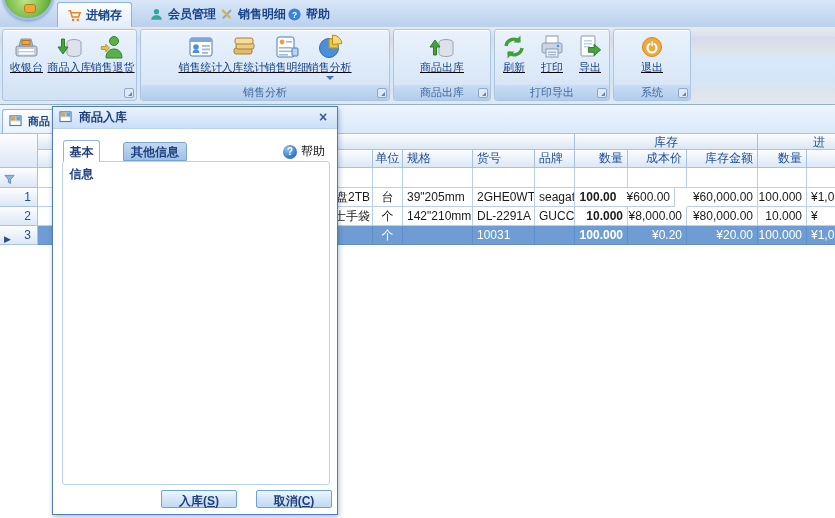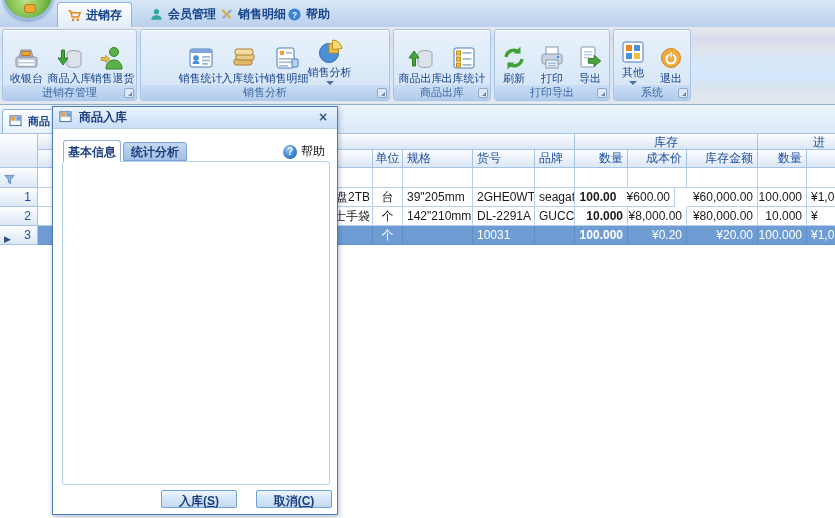--- a/index.html
+++ b/index.html
@@ -27,21 +27,21 @@
   .rgroup { position:absolute; top:2px; height:72px; border:1px solid #ABC6E5; border-radius:3px;
     background:linear-gradient(180deg,#EAF2FC,#DDEAF8 55%,#D2E2F4);
     box-shadow:inset 0 1px 0 #fff; }
   .rgroup-label { position:absolute; left:0; right:0; bottom:0; height:15px; line-height:15px;
     text-align:center; font-size:11px; color:#3F67A0;
     background:linear-gradient(180deg,#C9DDF5,#B2CCEC); border-radius:0 0 3px 3px; }
   .launcher { position:absolute; right:2px; bottom:2px; width:10px; height:10px;
     border:1px solid #8FA8C8; border-radius:2px; background:#DDE9F6; }
   .launcher:after { content:""; position:absolute; right:1px; bottom:1px; width:0; height:0;
     border-left:4px solid transparent; border-bottom:4px solid #6E87A8; }
-  .rbtns { position:absolute; left:0; right:0; top:0; bottom:15px; display:flex; justify-content:center; align-items:flex-end; }
+  .rbtns { position:absolute; left:0; right:0; top:0; bottom:15px; display:flex; justify-content:center; align-items:flex-start;text-decoration:underline; }
   .rbtn { width:43px; padding-top:3px; display:flex; flex-direction:column; align-items:center; cursor:default; }
   .rbtn .ric { width:28px; height:28px; }
   .rbtn .rlab { font-size:11px; color:#15428B; white-space:nowrap; line-height:13px; }
   .dd-arrow { width:0; height:0; border-left:4px solid transparent; border-right:4px solid transparent;
     border-top:4px solid #4A6FA5; margin-top:2px; }
 
   
   #docstrip { left:0; top:105px; width:835px; height:28px;
     background:linear-gradient(180deg,#EDF5FD,#DAE9F9); }
   #doctab { position:absolute; left:2px; top:4px; width:68px; height:24px;
@@ -66,21 +66,21 @@
   
   #dialog { left:52px; top:106px; width:286px; height:409px; background:#fff;
     border:1px solid #4E7DB8; box-shadow:1px 2px 5px rgba(30,62,126,.35); z-index:10; }
   #dlg-title { position:absolute; left:0; top:0; right:0; height:22px;
     background:linear-gradient(180deg,#EAF3FD,#C9DEF6); border-bottom:1px solid #B9D4F0;
     display:flex; align-items:center; padding:0 6px; gap:5px; }
   #dlg-title .t { color:#1E3E7E; font-weight:bold; }
   #dlg-close { position:absolute; right:6px; top:1px; width:16px; height:18px; text-align:center;
     color:#3A5A8C; font-weight:bold; font-size:14px; line-height:18px; cursor:default; }
   .dtab { position:absolute; font-weight:bold; color:#1E3E7E; text-align:center; cursor:default; }
-  .dtab.active { left:10px; top:33px; width:58px; height:22px; line-height:22px;
+  .dtab.active { left:10px; top:33px; width:37px; height:22px; line-height:22px;
     background:#fff; border:1px solid #8FB4E0; border-bottom:1px solid #fff; border-radius:3px 3px 0 0; z-index:2; }
   .dtab.inactive { left:70px; top:35px; width:64px; height:19px; line-height:19px;
     background:linear-gradient(180deg,#C3D8F1,#9FC0E7); border:1px solid #7BA2CF; border-radius:3px 3px 0 0; }
   #dlg-help { position:absolute; right:12px; top:36px; display:flex; align-items:center; gap:4px; color:#111; cursor:default; }
   .helpball { width:14px; height:14px; border-radius:50%；;
     border-radius:50%; background:radial-gradient(circle at 35% 30%,#8FC0F0,#2E76C8 70%);
     color:#fff; font-size:10px; font-weight:bold; text-align:center; line-height:14px; }
   #dlg-box { position:absolute; left:9px; top:54px; width:268px; height:324px;
     border:1px solid #B7D3F0; border-radius:3px; background:#fff; z-index:1; }
   .frow-label { position:absolute; left:4px; width:88px; height:20px; line-height:20px;
@@ -163,21 +163,20 @@
         </div>
         <div class="rbtn">
           <span class="ric"><svg viewBox="0 0 28 28">
               <circle cx="15" cy="8" r="4.5" fill="#5BB04A" stroke="#35822A"></circle>
               <path d="M7 25c0-6 3.5-9 8-9s8 3 8 9z" fill="#5BB04A" stroke="#35822A"></path>
               <path d="M3 14h6v3l5-5-5-5v3H3z" transform="translate(0,6) scale(0.75)" fill="#E8C23C" stroke="#A8861C"></path>
             </svg></span>
           <div class="rlab">销售退货</div>
         </div>
       </div>
-      <div class="rgroup-label">进销存管理</div>
       <div class="launcher"></div>
     </div>
     <div class="rgroup" style="left: 140px; width: 250px;">
       <div class="rbtns">
         <div class="rbtn">
           <span class="ric"><svg viewBox="0 0 28 28">
               <rect x="3" y="5" width="22" height="18" rx="2" fill="#fff" stroke="#4A7CC0"></rect>
               <rect x="3" y="5" width="22" height="4" fill="#7FA8D8"></rect>
               <circle cx="9" cy="14" r="2.8" fill="#4A90D9"></circle>
               <path d="M5.5 20c0-2.3 1.6-3.4 3.5-3.4s3.5 1.1 3.5 3.4z" fill="#4A90D9"></path>
@@ -223,32 +222,20 @@
     <div class="rgroup" style="left: 393px; width: 98px;">
       <div class="rbtns">
         <div class="rbtn">
           <span class="ric"><svg viewBox="0 0 28 28">
               <ellipse cx="18" cy="9.5" rx="7" ry="3" fill="#DCE1EA" stroke="#97A2B4"></ellipse>
               <path d="M11 9.5v11c0 1.7 3.1 3 7 3s7-1.3 7-3v-11" fill="#DCE1EA" stroke="#97A2B4"></path>
               <path d="M6.5 21v-8H3l5-7 5 7H9.5v8z" transform="translate(-1,1)" fill="#47A33B" stroke="#2E7D27"></path>
             </svg></span>
           <div class="rlab">商品出库</div>
         </div>
-        <div class="rbtn">
-          <span class="ric"><svg viewBox="0 0 28 28">
-              <rect x="4" y="4" width="20" height="20" rx="2" fill="#fff" stroke="#4A7CC0"></rect>
-              <rect x="6.5" y="7" width="4" height="4" fill="#F0C040" stroke="#B8901C"></rect>
-              <rect x="6.5" y="13" width="4" height="4" fill="#F0C040" stroke="#B8901C"></rect>
-              <rect x="6.5" y="19" width="4" height="4" fill="#F0C040" stroke="#B8901C"></rect>
-              <rect x="12.5" y="8" width="9" height="1.8" fill="#9FB8D8"></rect>
-              <rect x="12.5" y="14" width="9" height="1.8" fill="#9FB8D8"></rect>
-              <rect x="12.5" y="20" width="9" height="1.8" fill="#9FB8D8"></rect>
-            </svg></span>
-          <div class="rlab">出库统计</div>
-        </div>
       </div>
       <div class="rgroup-label">商品出库</div>
       <div class="launcher"></div>
     </div>
     <div class="rgroup" style="left: 494px; width: 116px;">
       <div class="rbtns">
         <div class="rbtn">
           <span class="ric"><svg viewBox="0 0 28 28">
               <path d="M6 13a8 8 0 0 1 13.5-4.5" fill="none" stroke="#3FA234" stroke-width="3.4"></path>
               <path d="M20.5 2.5v7h-7z" fill="#3FA234"></path>
@@ -277,31 +264,20 @@
               <path d="M13 19.5h6v-3.5l7 6-7 6v-3.5h-6z" transform="translate(0,-4) scale(0.95)" fill="#47A33B" stroke="#2E7D27"></path>
             </svg></span>
           <div class="rlab">导出</div>
         </div>
       </div>
       <div class="rgroup-label">打印导出</div>
       <div class="launcher"></div>
     </div>
     <div class="rgroup" style="left: 613px; width: 78px;">
       <div class="rbtns">
-        <div class="rbtn">
-          <span class="ric"><svg viewBox="0 0 28 28">
-              <rect x="4" y="4" width="20" height="20" rx="2" fill="#fff" stroke="#4A7CC0"></rect>
-              <rect x="7" y="7" width="6" height="6" fill="#E8861C"></rect>
-              <rect x="15" y="7" width="6" height="6" fill="#4A90D9"></rect>
-              <rect x="7" y="15" width="6" height="6" fill="#4A90D9"></rect>
-              <rect x="15" y="15" width="6" height="6" fill="#F0C040"></rect>
-            </svg></span>
-          <div class="rlab">其他</div>
-          <div class="dd-arrow"></div>
-        </div>
         <div class="rbtn">
           <span class="ric"><svg viewBox="0 0 28 28">
               <circle cx="14" cy="14" r="9.5" fill="#F2A93B" stroke="#D08A1F"></circle>
               <circle cx="14" cy="15" r="4.5" fill="none" stroke="#fff" stroke-width="2.2"></circle>
               <rect x="13" y="7.5" width="2.2" height="6.5" rx="1" fill="#fff" stroke="#D08A1F" stroke-width="0.6"></rect>
             </svg></span>
           <div class="rlab">退出</div>
         </div>
       </div>
       <div class="rgroup-label">系统</div>
@@ -396,21 +372,21 @@
         </svg></span>
     <span class="t">商品入库</span>
   </div>
   <div id="dlg-close">×</div>
   <div id="dlg-help">
     <span class="helpball">?</span>
     <span>帮助</span>
   </div>
   <div id="dlg-tabs-holder">
       <div class="dtab active">基本信息</div>
-      <div class="dtab inactive">统计分析</div>
+      <div class="dtab inactive">其他信息</div>
     </div>
   <div id="dlg-box"></div>
   <div id="stock-label">当前库存:</div>
   <div id="stock-value">0.000</div>
   <div id="dlg-buttons-holder">
       <div class="dbtn" style="left: 108px;">入库(<u>S</u>)</div>
       <div class="dbtn" style="left: 203px;">取消(<u>C</u>)</div>
     </div>
 <div class="frow-label" style="top: 61px;">日期:</div>
     <div class="finput" style="top: 61px;">

